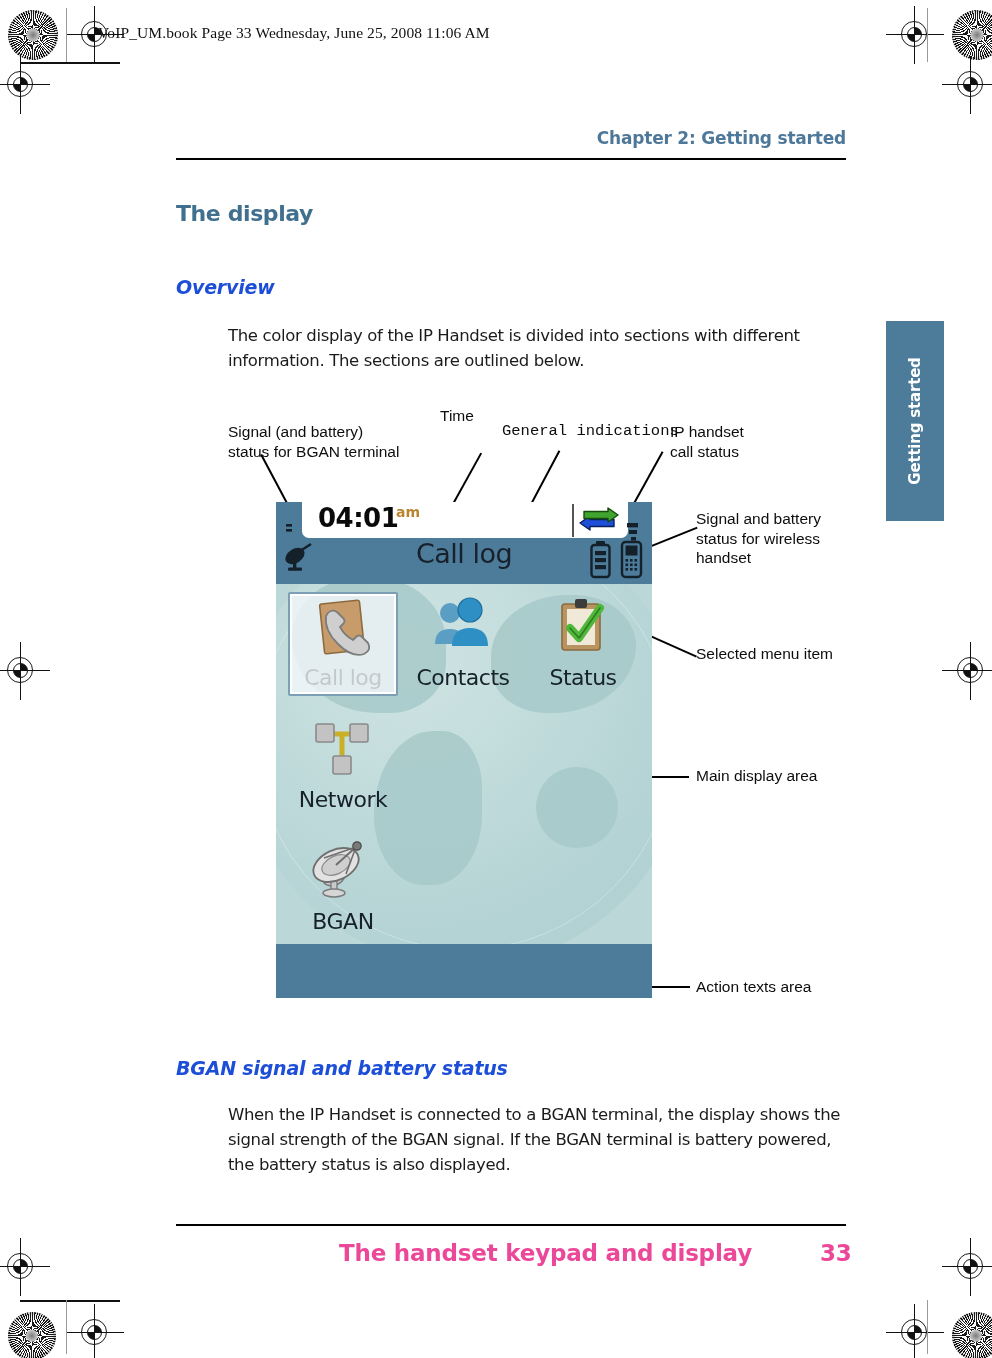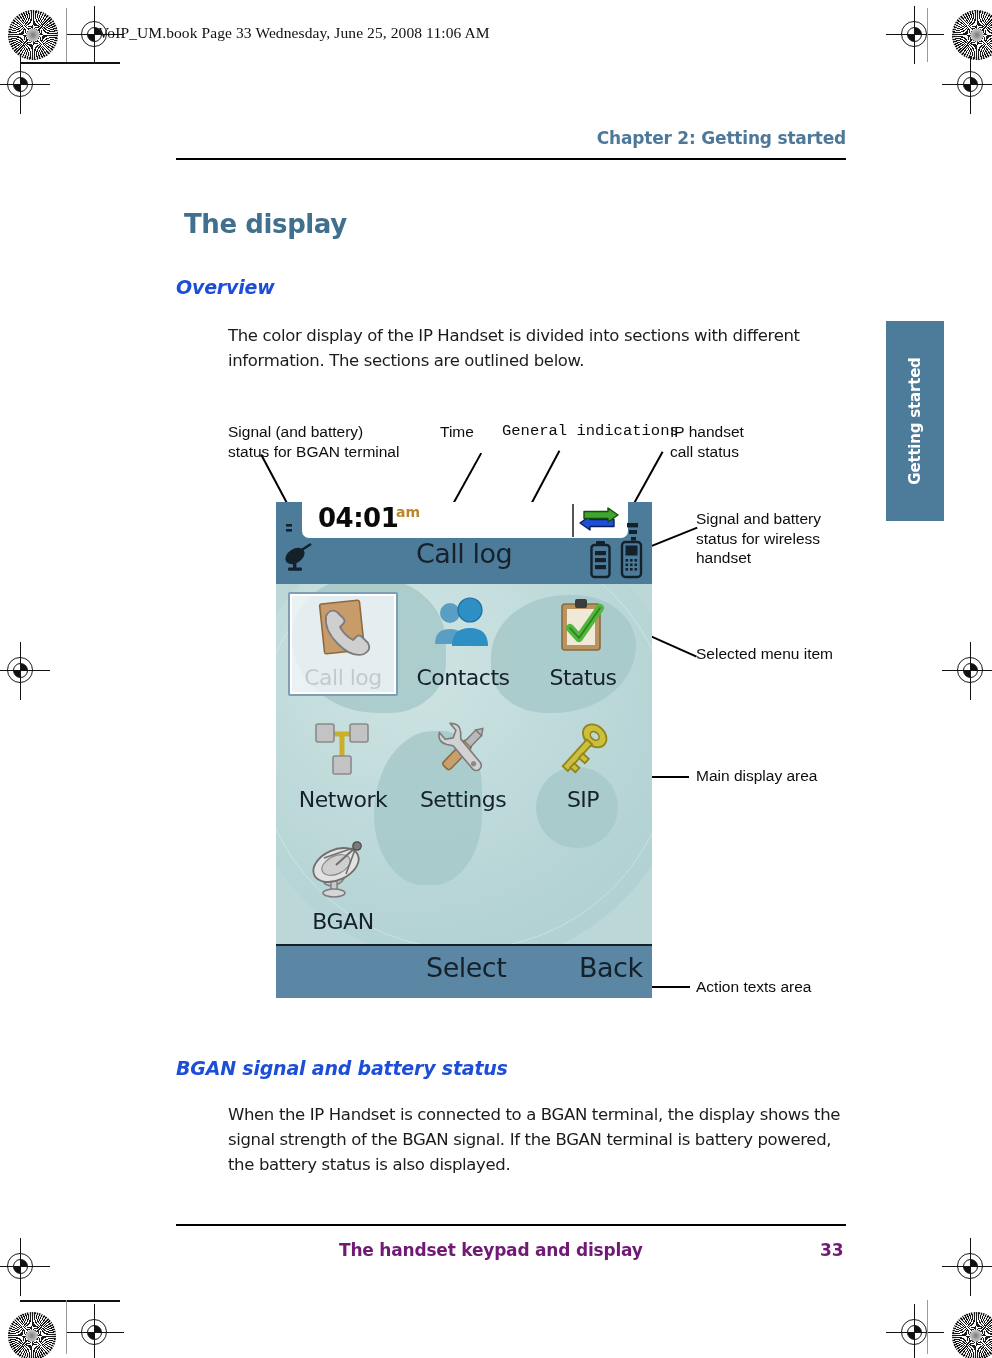--- a/index.html
+++ b/index.html
@@ -37,21 +37,21 @@
 
   
   .chapter-head{
     position:absolute;right:0;top:0;font-size:17px;font-weight:bold;
     color:#4e789a;font-family:"DejaVu Sans", sans-serif;
     letter-spacing:-.2px;white-space:nowrap;
   }
   .rule{position:absolute;background:#000;}
 
   h1.title{
-    position:absolute;margin:8px;font-size:26px;font-weight:bold;color:#41708f;
+    position:absolute;margin:0;font-size:22px;font-weight:bold;color:#41708f;
     font-family:"DejaVu Sans", sans-serif;letter-spacing:-.4px;
   }
   h2.sub{
     position:absolute;margin:0;font-size:19px;font-weight:bold;font-style:italic;
     color:#1d4ed8;font-family:"DejaVu Sans", sans-serif;letter-spacing:-.2px;
   }
   p.body{
     position:absolute;margin:0;font-size:16.5px;color:#1b1b1b;line-height:25px;
     font-family:"DejaVu Sans", sans-serif;letter-spacing:-.35px;
   }
@@ -133,21 +133,21 @@
     position:absolute;left:0;top:442px;width:376px;height:54px;background:#5b86a4;
     border-top:2px solid #14212b;
   }
   .act{
     position:absolute;top:6px;font-family:"DejaVu Sans", sans-serif;font-size:27px;
     color:#14212b;letter-spacing:-.5px;
   }
 
   
   .footer-text{
-    position:absolute;font-size:17px;font-weight:bold;color:#701a75;
+    position:absolute;font-size:23px;font-weight:bold;color:#ec4899;
     font-family:"DejaVu Sans", sans-serif;letter-spacing:-.2px;
   }
 </style>
 </head>
 <body>
 
 <div class="star" style="left:8px;top:10px;width:50px;height:50px;"></div>
 <div class="star" style="left:952px;top:10px;width:50px;height:50px;"></div>
 <div class="star" style="left:8px;top:1312px;width:48px;height:48px;"></div>
 <div class="star" style="left:952px;top:1312px;width:48px;height:48px;"></div>
@@ -231,21 +231,21 @@
 
 <h2 class="sub" style="left:176px;top:276px;">Overview</h2>
 <p class="body" style="left:228px;top:323px;width:586px;">The color display of the IP Handset is divided into sections with different information. The sections are outlined below.</p>
 
 <div class="sidetab" style="left:886px;top:321px;width:58px;height:200px;">
   <span>Getting started</span>
 </div>
 
 <div class="callout" style="left:228px;top:422px;">Signal (and battery)
 status for BGAN terminal</div>
-<div class="callout" style="left:440px;top:422px;text-align:center;">Time</div>
+<div class="callout" style="left:440px;top:406px;text-align:center;">Time</div>
 <div class="callout" style="left:502px;top:422px;font-family:Liberation Mono, monospace;">General indications</div>
 <div class="callout" style="left:670px;top:422px;">IP handset
 call status</div>
 <div class="callout" style="left:696px;top:509px;">Signal and battery
 status for wireless
 handset</div>
 <div class="callout" style="left:696px;top:644px;">Selected menu item</div>
 <div class="callout" style="left:696px;top:766px;">Main display area</div>
 <div class="callout" style="left:696px;top:977px;">Action texts area</div>
 
@@ -378,74 +378,40 @@
         <svg class="abs" style="left:26px;top:6px;" width="64" height="64" viewBox="0 0 64 64">
           <path d="M18 16 H46 M32 16 V44" stroke="#c9b028" stroke-width="5" fill="none"></path>
           <rect x="6" y="6" width="18" height="18" rx="2" fill="#c3c3c3" stroke="#8a8a8a" stroke-width="1.6"></rect>
           <rect x="40" y="6" width="18" height="18" rx="2" fill="#c3c3c3" stroke="#8a8a8a" stroke-width="1.6"></rect>
           <rect x="23" y="38" width="18" height="18" rx="2" fill="#c3c3c3" stroke="#8a8a8a" stroke-width="1.6"></rect>
         </svg>
       </div>
       <div class="lbl">Network</div>
     </div>
 
-    <div class="cell" style="left:128px;top:128px;">
-      <div class="ico">
-        <svg class="abs" style="left:26px;top:6px;" width="64" height="64" viewBox="0 0 64 64">
-          <g transform="rotate(44 32 32)">
-            <rect x="27" y="22" width="10" height="34" rx="3" fill="#c8a06c" stroke="#8d6a3e" stroke-width="1.5"></rect>
-            <rect x="28" y="8" width="8" height="16" fill="#b9b9b9" stroke="#7c7c7c" stroke-width="1.5"></rect>
-            <path d="M28 8 L32 2 L36 8 z" fill="#b9b9b9" stroke="#7c7c7c" stroke-width="1.5"></path>
-          </g>
-          <g transform="rotate(-40 32 32)">
-            <path d="M26 4 q-8 6 -2 14 l4 5 v30 a5 5 0 0 0 10 0 v-30 l4 -5 q6 -8 -2 -14 l0 9 l-7 4 l-7 -4 z" fill="#d2d2d2" stroke="#7c7c7c" stroke-width="1.6" stroke-linejoin="round"></path>
-            <circle cx="32" cy="50" r="2.6" fill="#8a8a8a"></circle>
-          </g>
-        </svg>
-      </div>
-      <div class="lbl">Settings</div>
-    </div>
-
-    <div class="cell" style="left:248px;top:128px;">
-      <div class="ico">
-        <svg class="abs" style="left:26px;top:6px;" width="64" height="64" viewBox="0 0 64 64">
-          <g transform="rotate(42 32 32)">
-            <ellipse cx="32" cy="13" rx="13" ry="10" fill="#cbbf3d" stroke="#8f8519" stroke-width="1.8"></ellipse>
-            <ellipse cx="32" cy="13" rx="5" ry="3.6" fill="#bcd7d8" stroke="#8f8519" stroke-width="1.6"></ellipse>
-            <rect x="28.5" y="21" width="7" height="36" fill="#cbbf3d" stroke="#8f8519" stroke-width="1.8"></rect>
-            <rect x="35" y="34" width="8" height="6" fill="#cbbf3d" stroke="#8f8519" stroke-width="1.8"></rect>
-            <rect x="35" y="47" width="7" height="6" fill="#cbbf3d" stroke="#8f8519" stroke-width="1.8"></rect>
-          </g>
-        </svg>
-      </div>
-      <div class="lbl">SIP</div>
-    </div>
+
 
     <div class="cell" style="left:8px;top:250px;">
       <div class="ico">
         <svg class="abs" style="left:22px;top:4px;" width="70" height="70" viewBox="0 0 70 70">
           <ellipse cx="28" cy="38" rx="12" ry="9" fill="#c9c9c9" stroke="#7c7c7c" stroke-width="1.6" transform="rotate(-28 28 38)"></ellipse>
           <rect x="25" y="42" width="6" height="12" fill="#c9c9c9" stroke="#7c7c7c" stroke-width="1.4"></rect>
           <ellipse cx="28" cy="55" rx="11" ry="4" fill="#d6d6d6" stroke="#7c7c7c" stroke-width="1.5"></ellipse>
           <ellipse cx="30" cy="27" rx="24" ry="15" fill="#e2e2e2" stroke="#6f6f6f" stroke-width="1.8" transform="rotate(-25 30 27)"></ellipse>
           <ellipse cx="30" cy="27" rx="15" ry="9" fill="#cfcfcf" stroke="#8a8a8a" stroke-width="1.2" transform="rotate(-25 30 27)"></ellipse>
           <line x1="30" y1="27" x2="50" y2="9" stroke="#6f6f6f" stroke-width="2"></line>
           <line x1="18" y1="20" x2="50" y2="9" stroke="#6f6f6f" stroke-width="1.6"></line>
           <line x1="40" y1="36" x2="50" y2="9" stroke="#6f6f6f" stroke-width="1.6"></line>
           <circle cx="51" cy="8" r="4.2" fill="#7a7a7a" stroke="#4a4a4a" stroke-width="1.2"></circle>
         </svg>
       </div>
       <div class="lbl">BGAN</div>
     </div>
   </div>
 
-  <div class="actionbar">
-    <div class="act" style="left:150px;">Select</div>
-    <div class="act" style="left:303px;">Back</div>
-  </div>
 </div>
 
 <h2 class="sub" style="left:176px;top:1057px;">BGAN signal and battery status</h2>
 <p class="body" style="left:228px;top:1102px;width:614px;">When the IP Handset is connected to a BGAN terminal, the display shows the signal strength of the BGAN signal. If the BGAN terminal is battery powered, the battery status is also displayed.</p>
 
 <div class="rule" style="left:176px;top:1224px;width:670px;height:2.2px;"></div>
 <div class="footer-text" style="left:339px;top:1240px;">The handset keypad and display</div>
 <div class="footer-text" style="left:820px;top:1240px;">33</div>
 
 </body></html>

